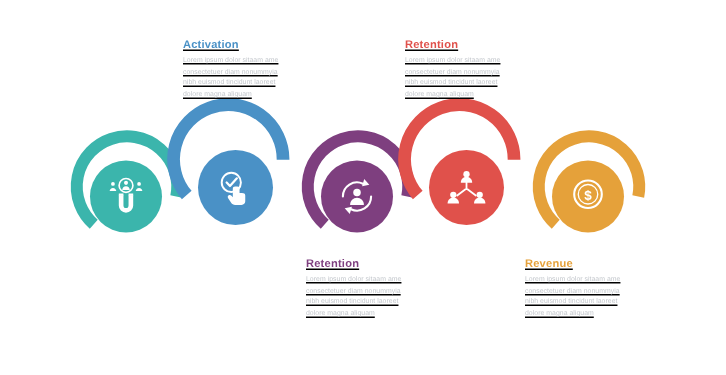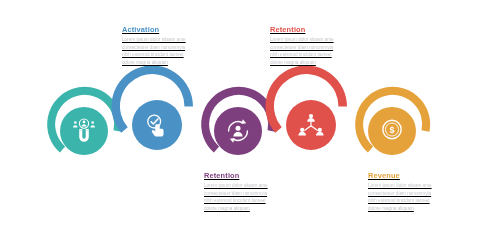--- a/index.html
+++ b/index.html
@@ -42,21 +42,21 @@
   }
   
   .tb-top{ top:26px; }
   
   .tb-bottom{ top:172px; }
 
   .tb-1{ left:14px; }
   .tb-2{ left:122px; }
   .tb-3{ left:204px; }
   .tb-4{ left:270px; }
-  .tb-5{ left:368px; }
+  .tb-5{ left:350px; }
 
   svg{display:block;}
 </style>
 </head>
 <body style="background: rgb(255, 255, 255);">
 
 <div id="infographic">
 
   <svg class="stage" viewBox="0 0 484 250" width="484" height="250">
 

